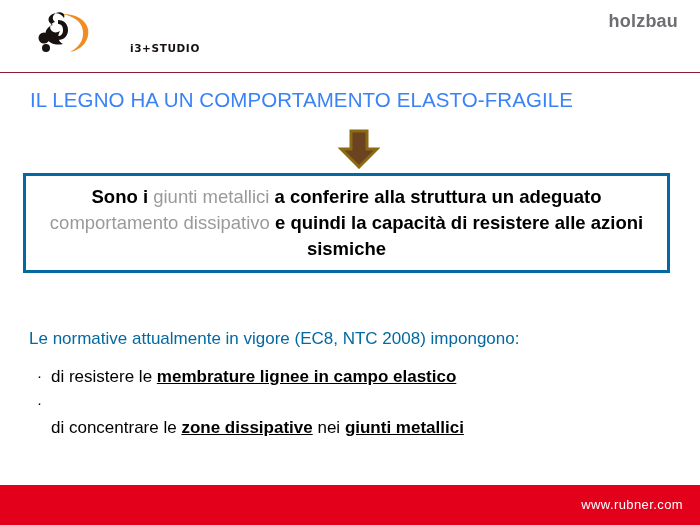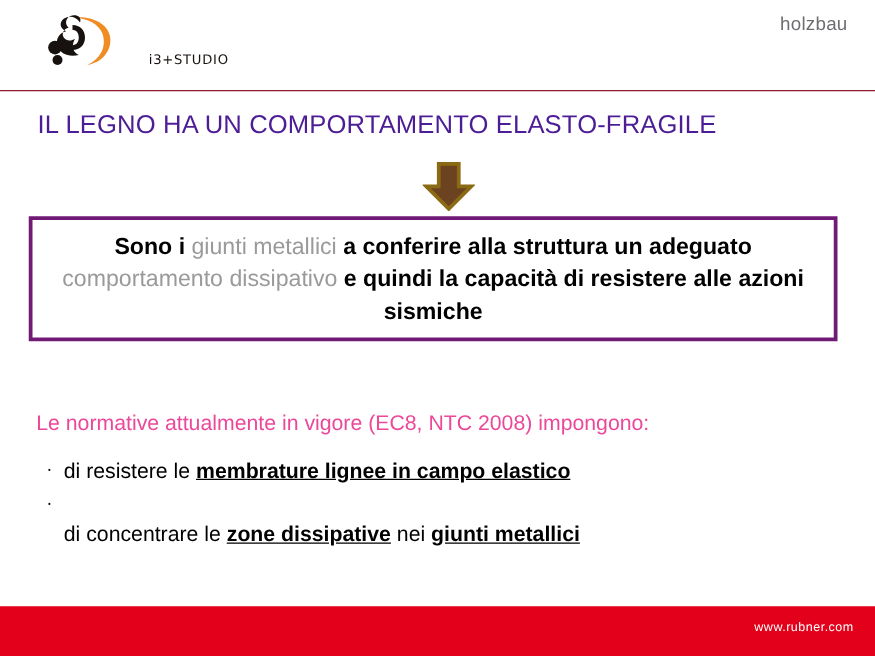--- a/index.html
+++ b/index.html
@@ -32,25 +32,25 @@
   .logo-i3 {
     position: absolute;
     left: 30px;
     top: 10px;
     width: 125px;
     height: 48px;
   }
   .logo-i3 svg { display: block; }
   .logo-i3-text {
     position: absolute;
-    left: 57px;
+    left: 68px;
     top: 32px;
     font-family: "DejaVu Sans", sans-serif;
     font-size: 10.5px;
-    font-weight: normal;
+    font-weight: bold;
     letter-spacing: 0.6px;
     color: #17120f;
     white-space: nowrap;
     padding-left: 32px;
   }
   .logo-rubner {
     position: absolute;
     right: 22px;
     top: 9px;
     text-align: right;
@@ -59,22 +59,22 @@
   .rubner-word {
     font-family: "Liberation Sans", sans-serif;
     font-size: 28px;
     font-weight: bold;
     color: #e2001a;
     letter-spacing: -0.3px;
     display: block;
   }
   .rubner-sub {
     font-family: "Liberation Sans", sans-serif;
-    font-size: 15px;
-    font-weight: normal;
+    font-size: 18px;
+    font-weight: bold;
     color: #6d6e71;
     letter-spacing: 0.2px;
     display: block;
     margin-top: 3px;
   }
   .header-rule {
     position: absolute;
     left: 0;
     top: 72px;
     width: 700px;
@@ -83,21 +83,21 @@
   }
 
   
   .slide-title {
     position: absolute;
     left: 30px;
     top: 88px;
     width: 645px;
     font-size: 20.5px;
     font-weight: normal;
-    color: #4c1d95;
+    color: #3b82f6;
     letter-spacing: 0.1px;
     white-space: nowrap;
   }
 
   
   .arrow-wrap {
     position: absolute;
     left: 338px;
     top: 129px;
     width: 42px;
@@ -105,21 +105,21 @@
   }
   .arrow-wrap svg { display: block; }
 
   
   .callout-box {
     position: absolute;
     left: 23px;
     top: 173px;
     width: 647px;
     height: 100px;
-    border: 3px solid #701a75;
+    border: 3px solid #0369a1;
     background: #ffffff;
     box-sizing: border-box;
     display: flex;
     align-items: center;
     justify-content: flex-start;
   }
   .callout-text {
     text-align: center;
     font-size: 18.5px;
     font-weight: bold;
@@ -132,21 +132,21 @@
     font-weight: normal;
   }
 
   
   .intro-line {
     position: absolute;
     left: 29px;
     top: 329px;
     width: 650px;
     font-size: 17px;
-    color: #ec4899;
+    color: #0369a1;
     white-space: nowrap;
   }
 
   .bullet-list {
     position: absolute;
     left: 37px;
     top: 366px;
     width: 635px;
   }
   .bullet-row {
@@ -193,21 +193,21 @@
     left: 0;
     bottom: 0;
     width: 700px;
     height: 40px;
     background: #e2001a;
   }
   .footer-url {
     position: absolute;
     right: 17px;
     top: 12px;
-    font-size: 10px;
+    font-size: 13px;
     color: #ffffff;
     letter-spacing: 0.4px;
   }
 </style>
 </head>
 <body>
 
 <div class="slide">
 
   <div class="header">

